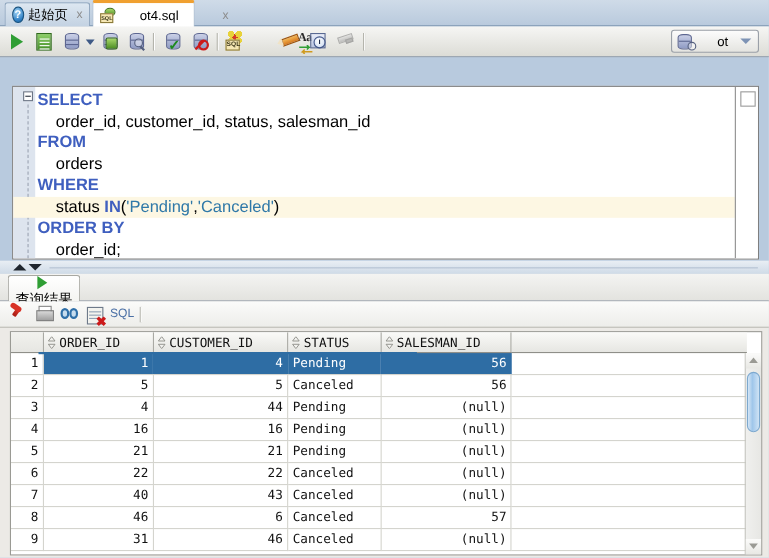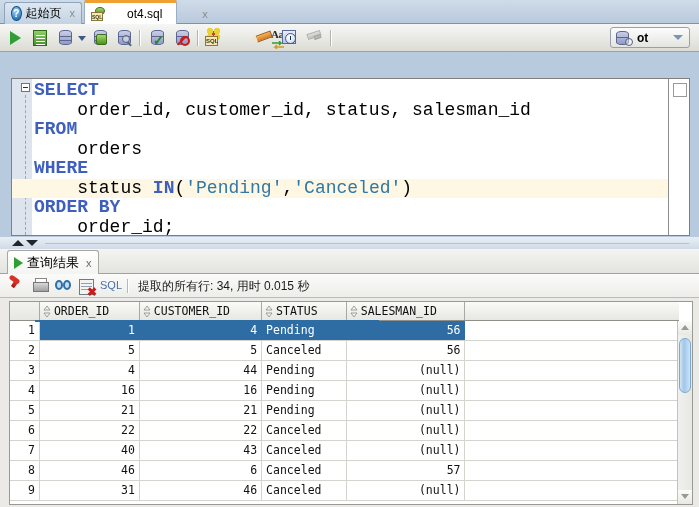--- a/index.html
+++ b/index.html
@@ -226,21 +226,21 @@
     right: 9px; top: 3px;
     width: 80px; height: 21px;
     background: linear-gradient(to bottom,#fcfcfc,#e4e4e0);
     border: 1px solid #9aa0a8;
     border-radius: 3px;
     display: flex; align-items: center;
     padding: 0 4px;
     box-sizing: border-box;
   }
   .conn-icon { position: relative; width: 17px; height: 16px; flex: 0 0 auto; }
-  .conn-label { font-size: 12px; margin-left: 5px; flex: 1 1 auto; font-weight: bold; }
+  .conn-label { font-size: 12px; margin-left: 20px; flex: 1 1 auto; }
   .conn-caret {
     width: 0; height: 0;
     border-left: 5px solid transparent;
     border-right: 5px solid transparent;
     border-top: 5px solid #7d93b5;
     margin-right: 2px;
   }
 
   
   .ws-tabs {
@@ -291,22 +291,22 @@
     width: 9px; height: 9px;
     background: #fff; border: 1px solid #6b7585;
     box-sizing: border-box;
   }
   .fold-box::after {
     content: ''; position: absolute;
     left: 1px; top: 3px; width: 5px; height: 1px; background: #2b3340;
   }
   .code {
     position: absolute; left: 22px; top: 2px; right: 22px;
-    font-family: Liberation Mono, monospace;
-    font-size: 18px;
+    font-family: Liberation Sans, sans-serif;
+    font-size: 15px;
     line-height: 19.5px;
     white-space: pre;
   }
   .code .ln { height: 19.5px; }
   .code .ln.hl { background: #fdf7e3; margin-left: -22px; padding-left: 22px;
                  margin-right: -22px; padding-right: 22px; }
   .kw { color: #3f5fbf; font-weight: bold; }
   .str { color: #2f78a8; }
   .pl { color: #000000; }
   .ed-right-rail {
@@ -360,20 +360,21 @@
   .res-tab {
     position: absolute; left: 7px; top: 1px; height: 24px;
     display: flex; align-items: center;
     padding: 0 6px 0 6px;
     background: linear-gradient(to bottom,#ffffff,#f4f4f1);
     border: 1px solid #a8a8a2;
     border-bottom: none;
     border-radius: 3px 3px 0 0;
     font-size: 13px;
     box-sizing: border-box;
+    flex-direction: column;
   }
   .res-tab .mini-play {
     width: 0; height: 0;
     border-left: 9px solid #2f9e34;
     border-top: 6px solid transparent;
     border-bottom: 6px solid transparent;
     margin-right: 4px;
   }
   .res-tab .tab-close { margin-left: 7px; color: #6d6d6d; font-size: 11px; }
 
@@ -689,21 +690,20 @@
       <div class="rt-item" style="left:78px;">
         <span class="gridx">
           <span class="r" style="top:3px;"></span>
             <span class="r" style="top:6px;"></span>
           <span class="r" style="top:9px;"></span>
         </span>
         <span class="xmark">✖</span>
       </div>
       <div class="rt-sqltxt" style="left:100px;">SQL</div>
       <div class="rt-sep" style="left:127px;"></div>
-      <div class="rt-status" style="left:138px;">提取的所有行: 34, 用时 0.015 秒</div>
     </div>
 
     <div class="grid-outer">
       <table class="grid">
         <thead>
           <tr>
             <th class="rowhdr" style="width:25px;"></th>
             <th style="width:85px;">
               <span class="sorticon">
                 <svg width="8" height="11" viewBox="0 0 8 11">

